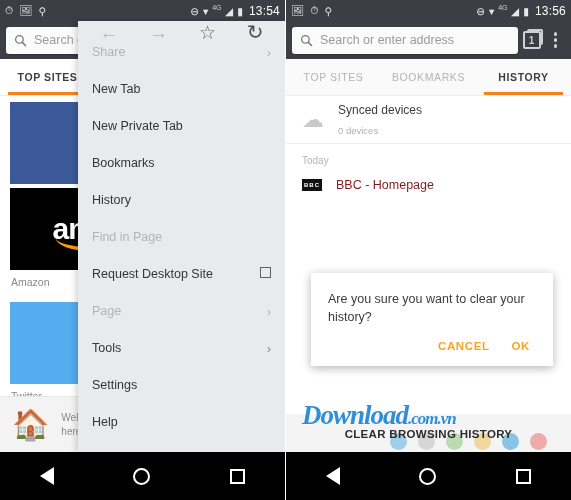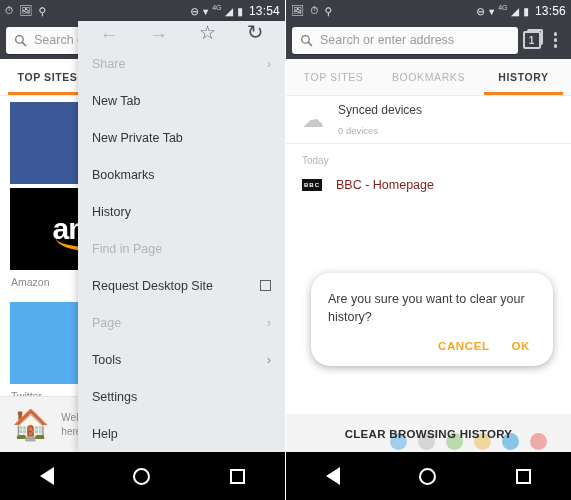--- a/index.html
+++ b/index.html
@@ -91,21 +91,21 @@
     position:absolute; top:21px; left:78px; width:207px; bottom:48px;
     background:#e9eaee; z-index:80; box-shadow:-2px 0 6px rgba(0,0,0,.18);
     display:flex; flex-direction:column;
   }
   .menu-nav { height:38px; display:flex; align-items:center; justify-content:space-around; padding:0 6px;}
   .menu-nav span { color:#b0b2b8; font-size:19px; line-height:1; }
   .menu-nav .star { color:#66686e; }
   .menu-nav .reload { color:#4b4d52; font-size:20px; }
   .menu-list { flex:1; padding-top: 2px; }
   .mi {
-    height: 37px; display:flex; align-items:center; padding: 0 14px;
+    height: 37px; display:flex; align-items:flex-start; padding: 0 14px;
     font-size: 12.5px; color:#33353a;
   }
   .mi.dim { color:#b2b4ba; }
   .mi .chev { margin-left:auto; color:#b5b7bd; font-size:13px;}
   .mi .chev.dark { color:#8a8c92; }
   .mi .chk { margin-left:auto; width:11px; height:11px; border:1.5px solid #5f6166; }
 
   
   .synced {
     height: 48px; display:flex; align-items:center; gap:14px; padding:0 16px;
@@ -118,21 +118,21 @@
   .hist-row { display:flex; align-items:center; gap:14px; padding: 5px 16px; }
   .bbc-ico {
     background:#111; color:#fff; font-size:6px; font-weight:bold; letter-spacing:1px;
     padding:3px 2px; line-height:1;
   }
   .hist-title { font-size:12.5px; color:#7f1d1d;}
 
   
   .dlg {
     position:absolute; left:25px; top:177px; width:242px; background:#fff;
-    box-shadow: 0 2px 9px rgba(0,0,0,.3); z-index:90; padding: 17px 17px 6px 17px; border-radius: 19px;
+    box-shadow: 0 2px 9px rgba(0,0,0,.3); z-index:90; padding: 17px 17px 6px 17px;
   }
   .dlg-msg { font-size:12.5px; color:#3b3b3b; line-height:1.45; }
   .dlg-actions { display:flex; justify-content:flex-end; gap:22px; padding: 14px 6px 8px 0;}
   .dlg-btn { font-size:11.5px; font-weight:bold; color:#f5a623; letter-spacing:.6px;}
 
   
   .wm { position:absolute; left:0; right:0; bottom:48px; height:52px; z-index:40; overflow:hidden;}
   .wm-band { position:absolute; left:0; right:0; top:14px; height:38px; background:#f4f4f4; }
   .wm-dots { position:absolute; bottom:2px; left:104px; display:flex; gap:11px; }
   .wm-dots i { width:17px; height:17px; border-radius:50%; display:block; opacity:.82;}
@@ -350,20 +350,23 @@
     <div class="wm">
       <div class="wm-band"></div>
       <div class="wm-dots">
         <i style="background:#8fc6e8"></i>
           <i style="background:#cfcfcf"></i>
           <i style="background:#aed6a0"></i>
         <i style="background:#f0d08a"></i>
           <i style="background:#6fb9e3"></i>
           <i style="background:#ef9a9a"></i>
       </div>
+      <div class="wm-logo">
+        <span>Download</span><small>.com.vn</small>
+      </div>
       <div class="wm-caption">CLEAR BROWSING HISTORY</div>
     </div>
 
     <div class="navbar">
       <span class="nav-back"></span>
       <span class="nav-home"></span>
       <span class="nav-rec"></span>
     </div>
   </div>
 

